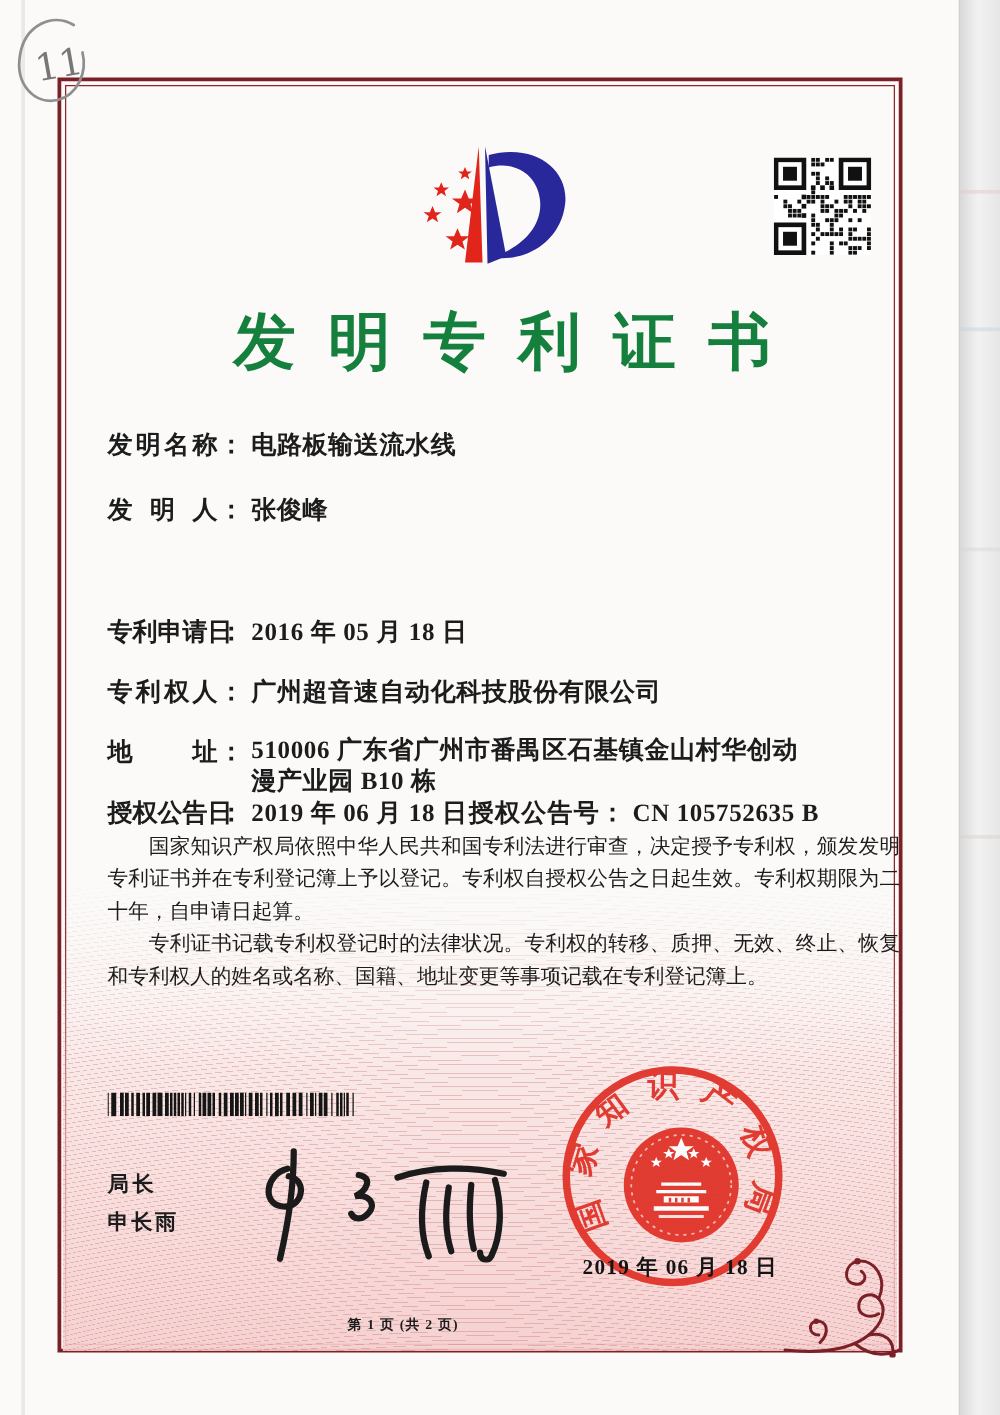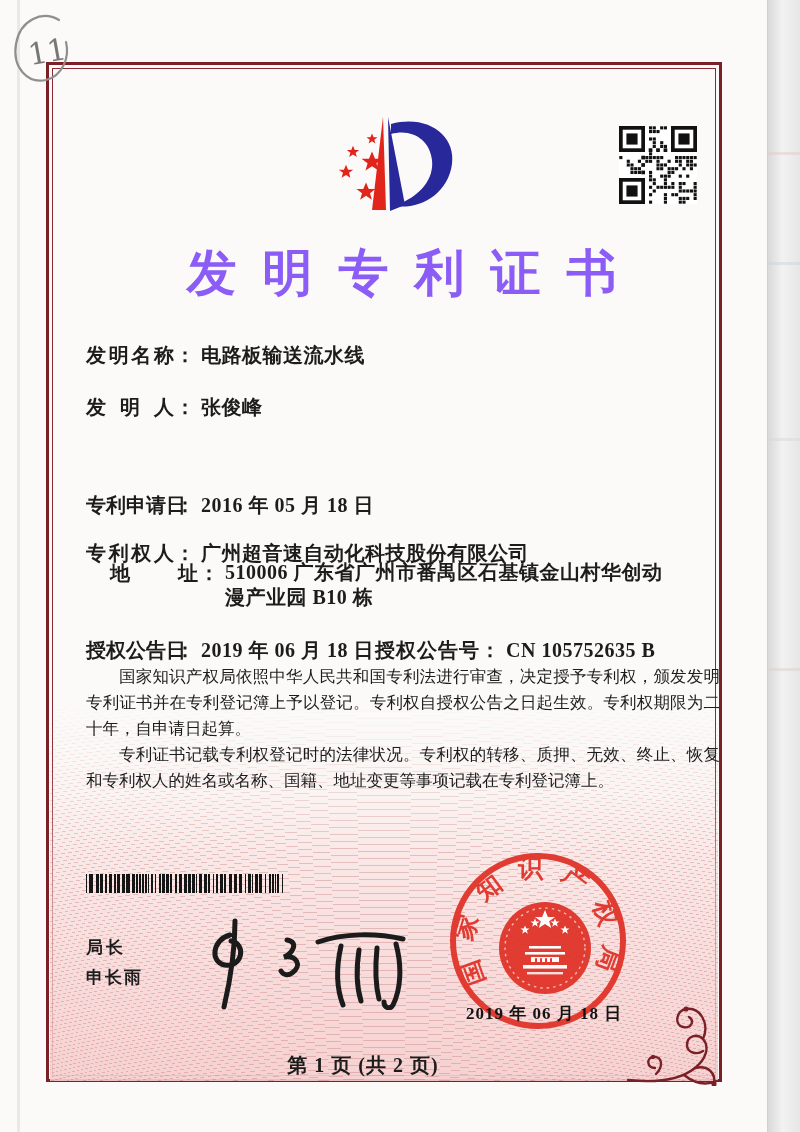--- a/index.html
+++ b/index.html
@@ -21,21 +21,21 @@
     -webkit-mask-image:linear-gradient(to bottom,transparent 0,#000 150px);
     mask-image:linear-gradient(to bottom,transparent 0,#000 150px);}
 
   .annotation{position:absolute;left:4px;top:6px;z-index:3;}
 
   .cert-no{position:absolute;left:86px;top:118px;font-size:18px;font-weight:600;letter-spacing:1px;}
   .logo{position:absolute;left:328px;top:108px;z-index:2;}
   .qr{position:absolute;left:619px;top:126px;z-index:2;}
 
   .title{position:absolute;left:46px;top:240px;width:711px;text-align:center;
-         font-size:50px;font-weight:700;letter-spacing:26px;text-indent:26px;color:#8b5cf6;}
+         font-size:50px;font-weight:700;letter-spacing:26px;text-indent:26px;color:#15803d;}
 
   .frow{position:absolute;left:86px;font-size:20px;font-weight:600;white-space:nowrap;z-index:2;}
   .flabel{display:inline-block;width:88px;text-align:justify;text-align-last:justify;vertical-align:top;}
   .fcolon{margin:0 6px 0 1px;}
   .fvalue{letter-spacing:.5px;}
   .fvalue.wrap{display:inline-block;white-space:normal;max-width:448px;vertical-align:top;line-height:25px;}
   .frow.right{left:375px;}
   .flabel.wide{width:104px;}
 
   .paras{position:absolute;left:86px;top:664px;width:634px;font-size:16.5px;line-height:26px;
@@ -45,22 +45,22 @@
   .barcode{position:absolute;left:86px;top:874px;z-index:3;}
 
   .sig-title{position:absolute;left:86px;top:936px;font-size:17px;letter-spacing:3px;font-weight:600;z-index:3;text-align:center;}
   .sig-name{position:absolute;left:86px;top:966px;font-size:17px;letter-spacing:2px;font-weight:700;z-index:3;}
   .signature{position:absolute;left:198px;top:915px;z-index:3;}
 
   .seal{position:absolute;left:443px;top:846px;z-index:4;opacity:.94;}
   .seal-date{position:absolute;left:466px;top:1002px;font-size:17px;font-weight:700;
              letter-spacing:1px;color:#141414;z-index:5;}
 
-  .page-num{position:absolute;left:278px;top:1052px;width:170px;text-align:center;
-            font-size:20px;font-weight:600;letter-spacing:1px;z-index:5;}
+  .page-num{position:absolute;left:278px;top:1052px;width:170px;
+            font-size:11px;font-weight:600;letter-spacing:1px;z-index:5;}
   .flourish{position:absolute;left:626px;top:996px;z-index:4;}
   .back-note{position:absolute;left:292px;top:1100px;font-size:17px;font-weight:600;letter-spacing:4px;}
 </style>
 </head>
 <body>
 
 <div class="page">
 
   <div class="scan-edge-left"></div>
   <div class="paper-edge">
@@ -227,21 +227,21 @@
   </div>
   <div class="frow" style="top:394px;">
     <span class="flabel">发明人</span><span class="fcolon">：</span><span class="fvalue">张俊峰</span>
   </div>
   <div class="frow" style="top:492px;">
     <span class="flabel">专利申请日</span><span class="fcolon">：</span><span class="fvalue">2016 年 05 月 18 日</span>
   </div>
   <div class="frow" style="top:540px;">
     <span class="flabel">专利权人</span><span class="fcolon">：</span><span class="fvalue">广州超音速自动化科技股份有限公司</span>
   </div>
-  <div class="frow" style="top:560px;margin-left:24px;">
+  <div class="frow" style="top:588px;">
     <span class="flabel">地址</span><span class="fcolon">：</span><span class="fvalue wrap">510006 广东省广州市番禺区石基镇金山村华创动漫产业园 B10 栋</span>
   </div>
   <div class="frow" style="top:637px;">
     <span class="flabel">授权公告日</span><span class="fcolon">：</span><span class="fvalue">2019 年 06 月 18 日</span>
   </div>
   <div class="frow right" style="top:637px;">
     <span class="flabel wide">授权公告号</span><span class="fcolon">：</span><span class="fvalue">CN 105752635 B</span>
   </div>
 
   <div class="paras">

